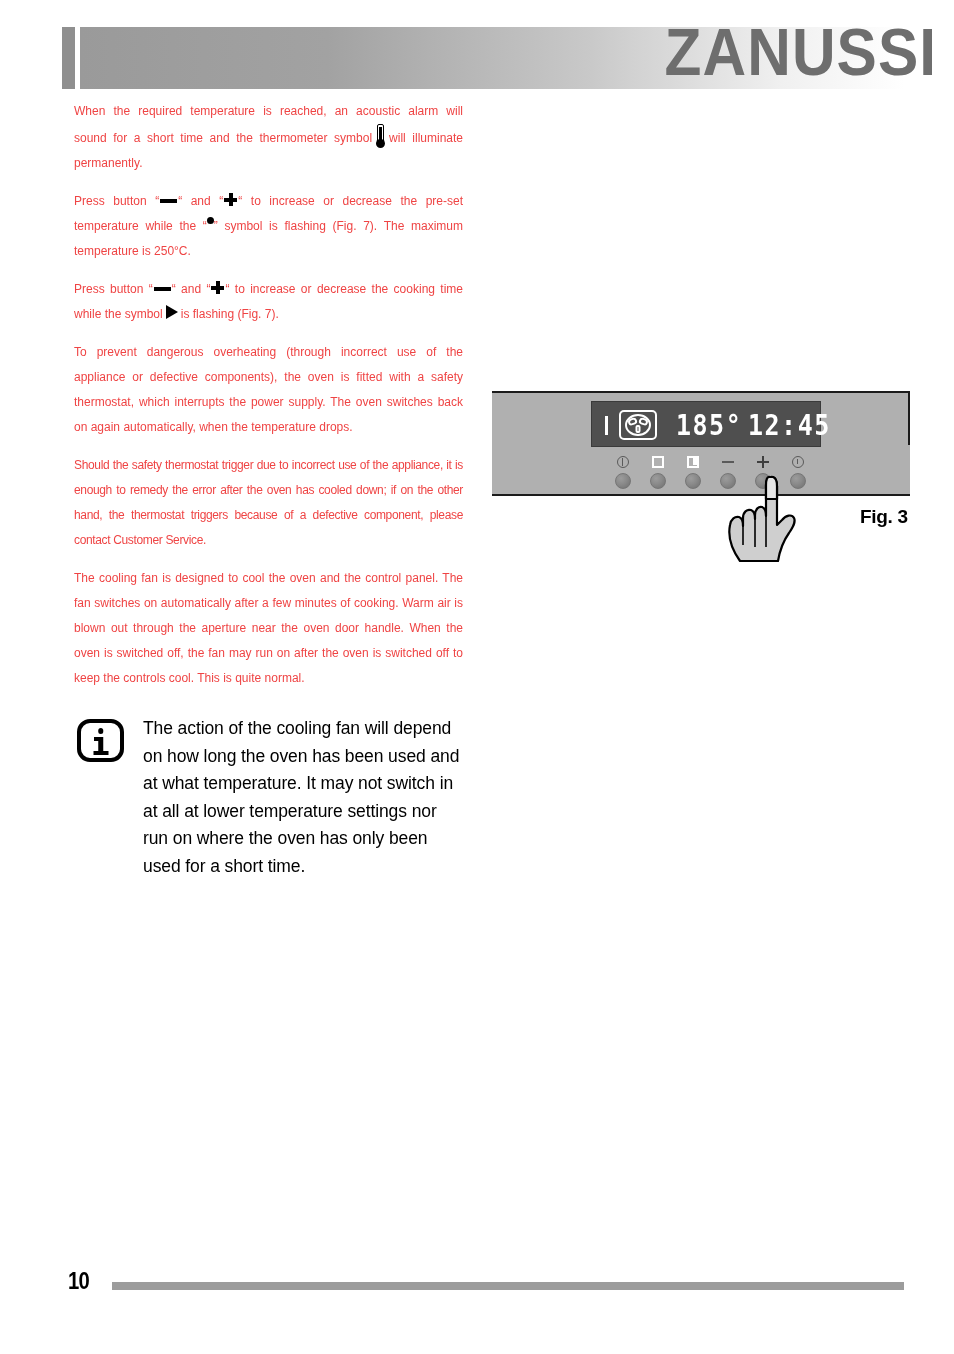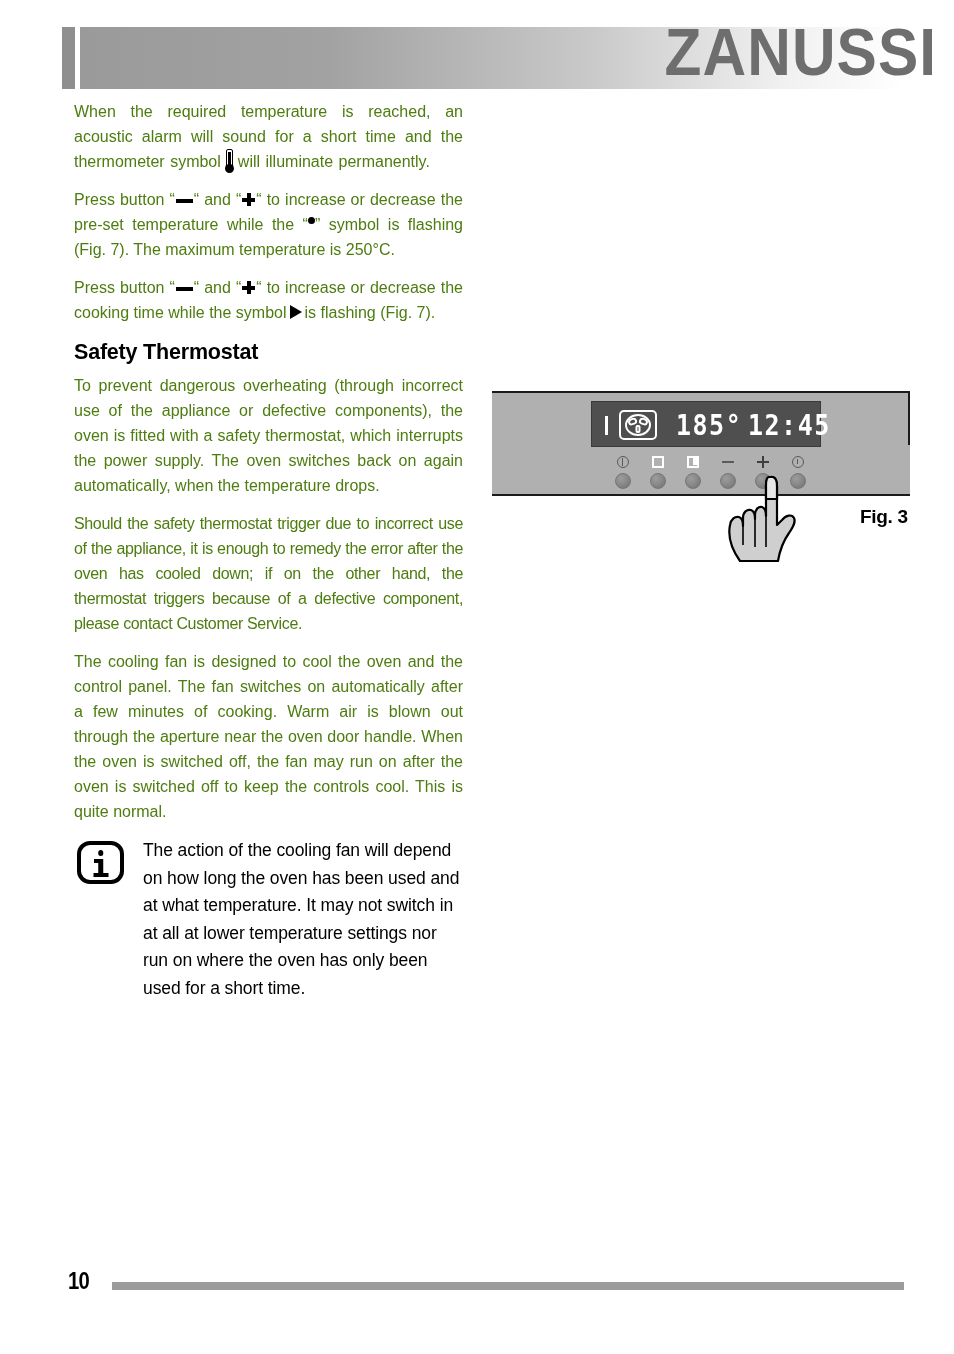--- a/index.html
+++ b/index.html
@@ -52,25 +52,25 @@
 
   
   .col-left {
     position: absolute;
     left: 74px;
     top: 99px;
     width: 389px;
   }
   p.body {
     margin: 0 0 13px 0;
-    font-size: 16px;
+    font-size: 12px;
     line-height: 25px;
     text-align: justify;
     text-justify: inter-word;
-    color: #4d7c0f;
+    color: #ef4444;
   }
   p.tight {
     font-stretch: condensed;
     letter-spacing: -0.35px;
   }
   p.loose {
     word-spacing: 1px;
   }
   h2.head {
     margin: 11px 0 9px 0;
@@ -160,21 +160,21 @@
     position: absolute;
     left: 1px; bottom: 0;
     width: 9px; height: 9px;
     border-radius: 50%;
     background: #000;
   }
 
   
   .note {
     position: relative;
-    margin-top: 13px;
+    margin-top: 24px;
     padding-left: 69px;
     min-height: 150px;
   }
   .info-icon {
     position: absolute;
     left: 3px; top: 4px;
     width: 47px; height: 43px;
     border: 4.5px solid #000;
     border-radius: 13px;
     box-sizing: border-box;
@@ -449,21 +449,20 @@
 
 <div class="col-left">
 
   <p class="body loose"><span>When the required temperature is reached, an acoustic alarm will sound for a short time and the thermometer symbol</span><span class="sym-thermo"><span class="stem"></span><span class="fill"></span><span class="bulb"></span></span><span>will illuminate permanently.</span></p>
 
 
   <p class="body"><span>Press button “</span><span class="sym-bar"></span><span>“ and “</span><span class="sym-plus"></span><span>“ to increase or decrease the pre-set temperature while the “</span><span class="sym-deg"></span><span>” symbol is flashing (Fig. 7). The maximum temperature is 250°C.</span></p>
 
   <p class="body"><span>Press button “</span><span class="sym-bar"></span><span>“ and “</span><span class="sym-plus"></span><span>“ to increase or decrease the cooking time while the symbol</span><span class="sym-tri"></span><span>is flashing (Fig. 7).</span></p>
 
-  <h2 class="head head-wide">Safety Thermostat</h2>
 
   <p class="body">To prevent dangerous overheating (through incorrect use of the appliance or defective components), the oven is fitted with a safety thermostat, which interrupts the power supply. The oven switches back on again automatically, when the temperature drops.</p>
 
   <p class="body tight">Should the safety thermostat trigger due to incorrect use of the appliance, it is enough to remedy the error after the oven has cooled down; if on the other hand, the thermostat triggers because of a defective component, please contact Customer Service.</p>
 
 
   <p class="body">The cooling fan is designed to cool the oven and the control panel. The fan switches on automatically after a few minutes of cooking. Warm air is blown out through the aperture near the oven door handle. When the oven is switched off, the fan may run on after the oven is switched off to keep the controls cool. This is quite normal.</p>
 
   <div class="note">
     <div class="info-icon">

